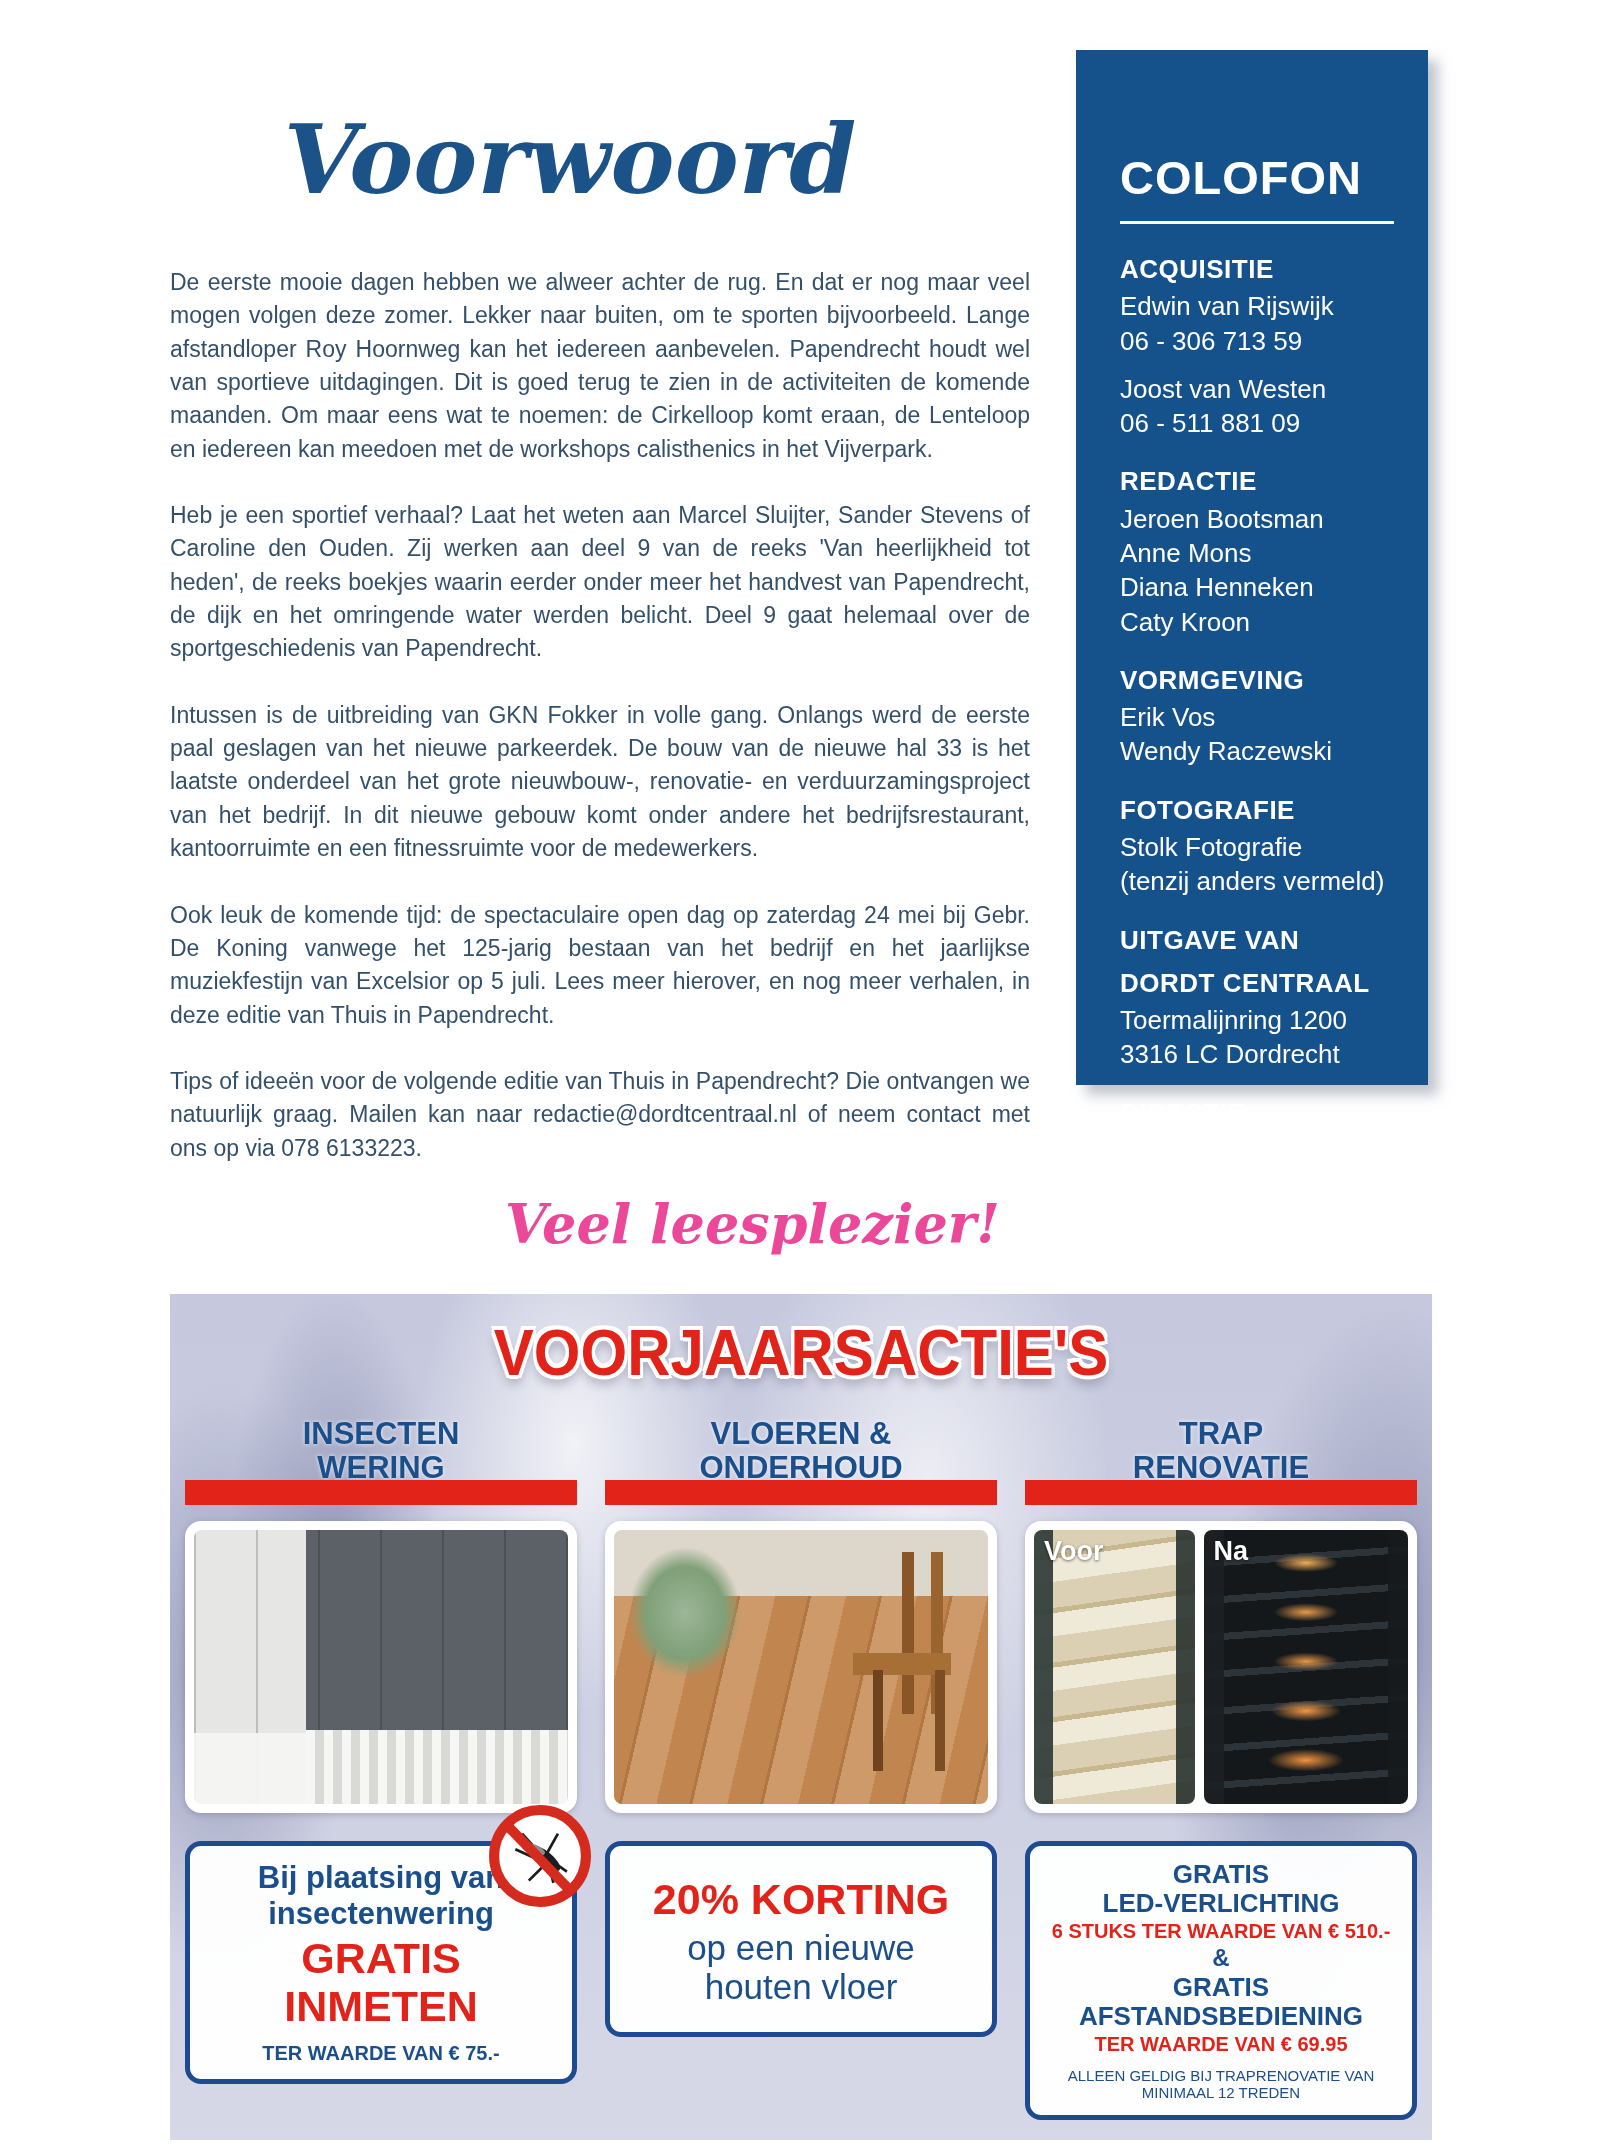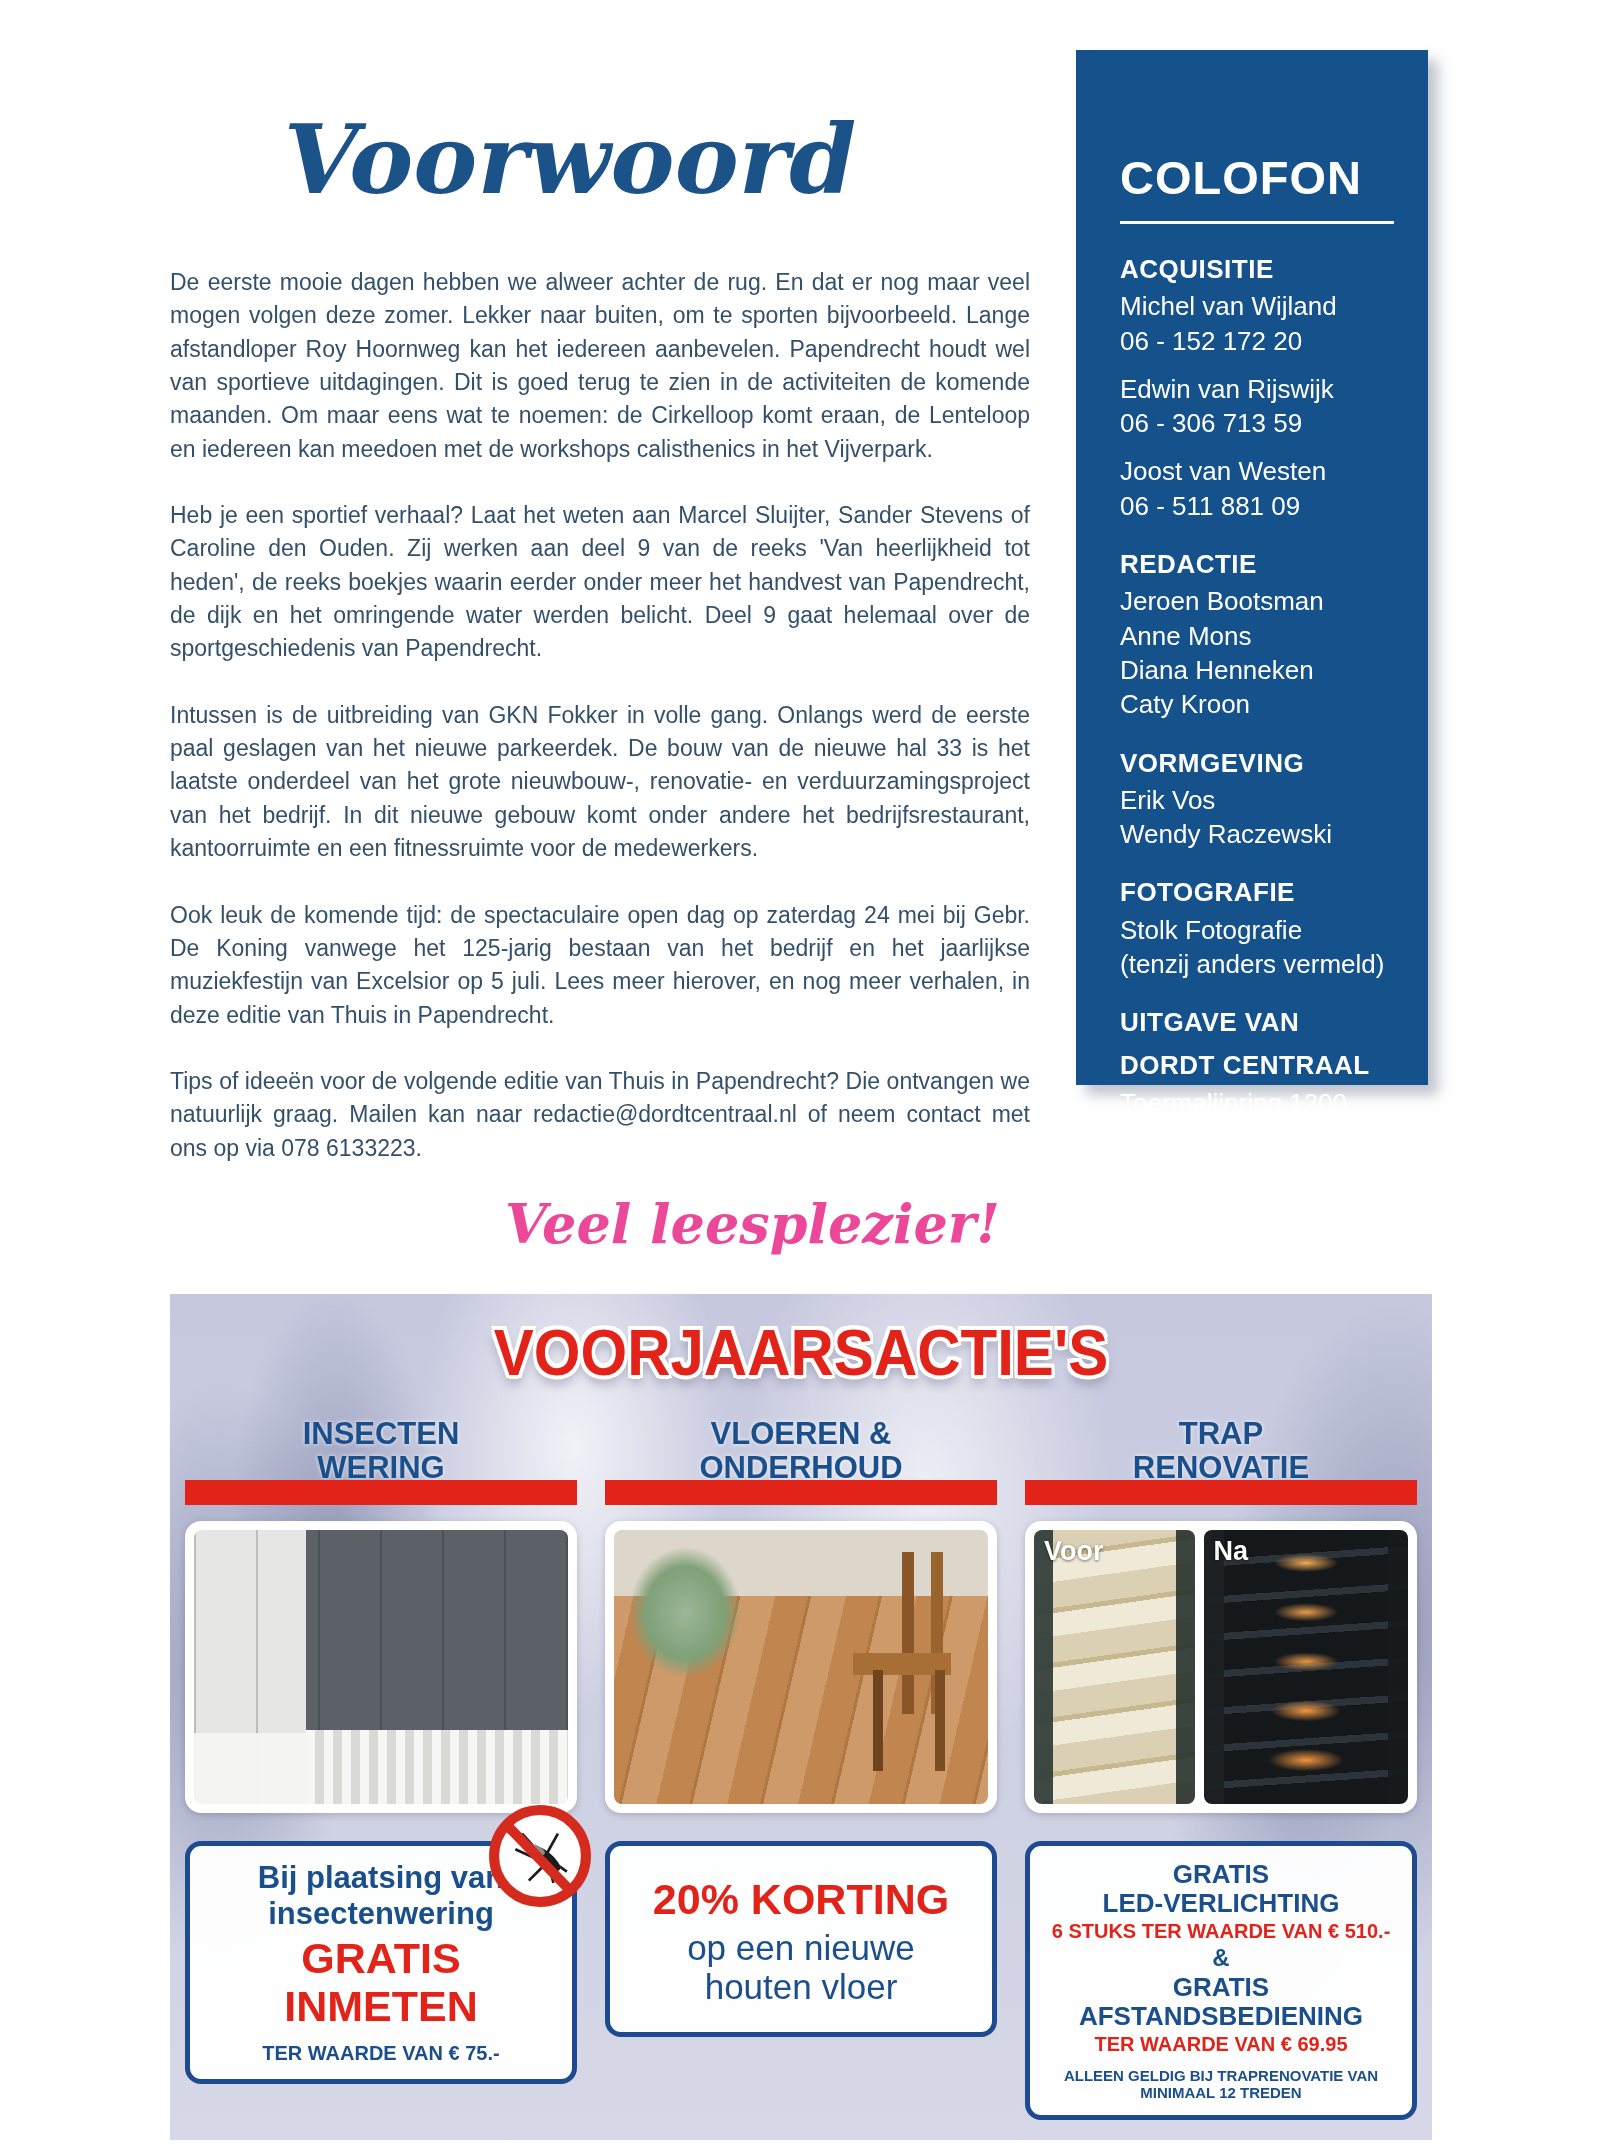--- a/index.html
+++ b/index.html
@@ -85,21 +85,21 @@
                border:5px solid #1e4a8f; border-radius:16px; text-align:center; position:relative;
                display:flex; flex-direction:column; justify-content:center; padding:14px 10px; }
   .ob-blue-lg { color:#1b4f8c; font-weight:bold; font-size:31px; line-height:1.15; }
   .ob-red-xl { color:#e2231a; font-weight:bold; font-size:43px; line-height:1.1; margin:4px 0; }
   .ob-blue-note { color:#1b4f8c; font-weight:bold; font-size:20px; margin-top:8px; }
   .ob-blue-med { color:#1b4f8c; font-weight:normal; font-size:35px; line-height:1.12; }
   .ob-small-caps { color:#1b4f8c; font-size:15.5px; font-weight:bold; line-height:1.45; margin-top:10px; }
   .ob-blue-sm { color:#1b4f8c; font-weight:bold; font-size:26px; line-height:1.12; }
   .ob-red-sm { color:#e2231a; font-weight:bold; font-size:20px; line-height:1.3; }
   .ob-amp { color:#1b4f8c; font-weight:bold; font-size:24px; line-height:1.2; }
-  .ob-note-xs { color:#1b4f8c; font-weight:bold; font-size:15px; margin-top:10px; }
+  .ob-note-xs { color:#1b4f8c; font-weight:normal; font-size:15px; margin-top:10px; }
 
   .mosquito-badge { position:absolute; top:-46px; right:-24px; width:112px; height:112px; }
 </style>
 </head>
 <body>
 
 <div class="page">
 
   <div class="top-row">
 
@@ -111,24 +111,20 @@
       <p>Ook leuk de komende tijd: de spectaculaire open dag op zaterdag 24 mei bij Gebr. De Koning vanwege het 125-jarig bestaan van het bedrijf en het jaarlijkse muziekfestijn van Excelsior op 5 juli. Lees meer hierover, en nog meer verhalen, in deze editie van Thuis in Papendrecht.</p>
       <p>Tips of ideeën voor de volgende editie van Thuis in Papendrecht? Die ontvangen we natuurlijk graag. Mailen kan naar redactie@dordtcentraal.nl of neem contact met ons op via 078 6133223.</p>
       <div class="script-closing">Veel leesplezier!</div>
     </div>
 
     <aside class="colofon">
       <div class="colofon-title">COLOFON</div>
 
       <div class="col-section">
         <div class="col-head">ACQUISITIE</div>
-        <div class="col-entry">
-          <div class="col-line">Michel van Wijland</div>
-          <div class="col-line">06 - 152 172 20</div>
-        </div>
         <div class="col-entry">
           <div class="col-line">Edwin van Rijswijk</div>
           <div class="col-line">06 - 306 713 59</div>
         </div>
         <div class="col-entry">
           <div class="col-line">Joost van Westen</div>
           <div class="col-line">06 - 511 881 09</div>
         </div>
       </div>
 

